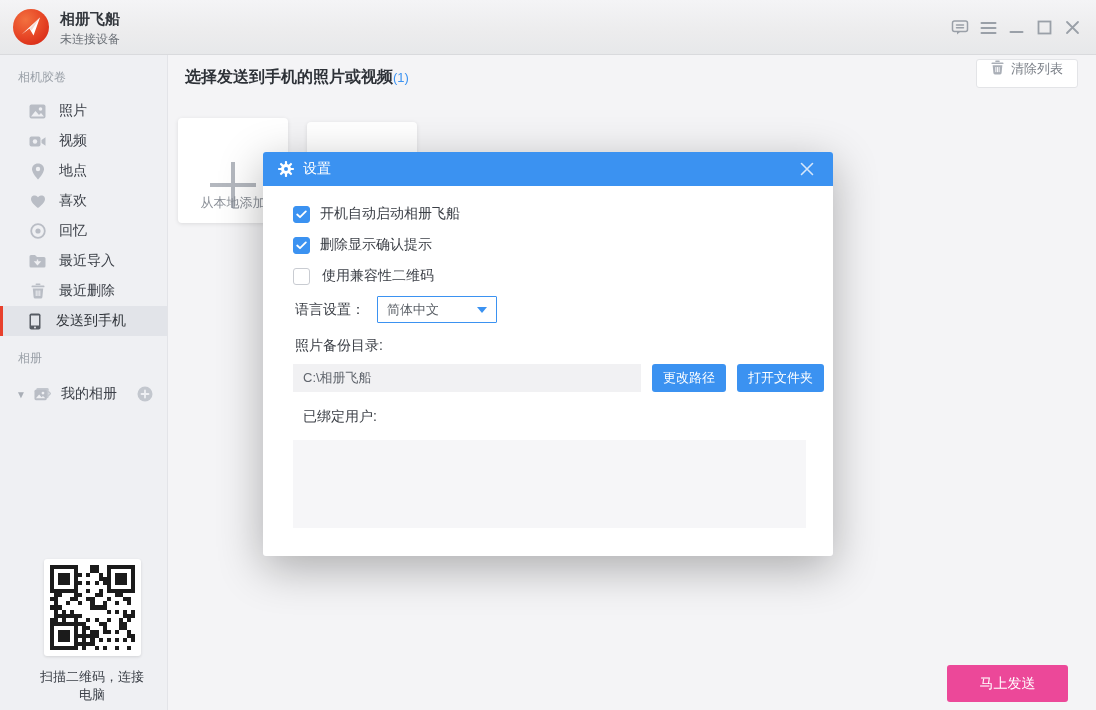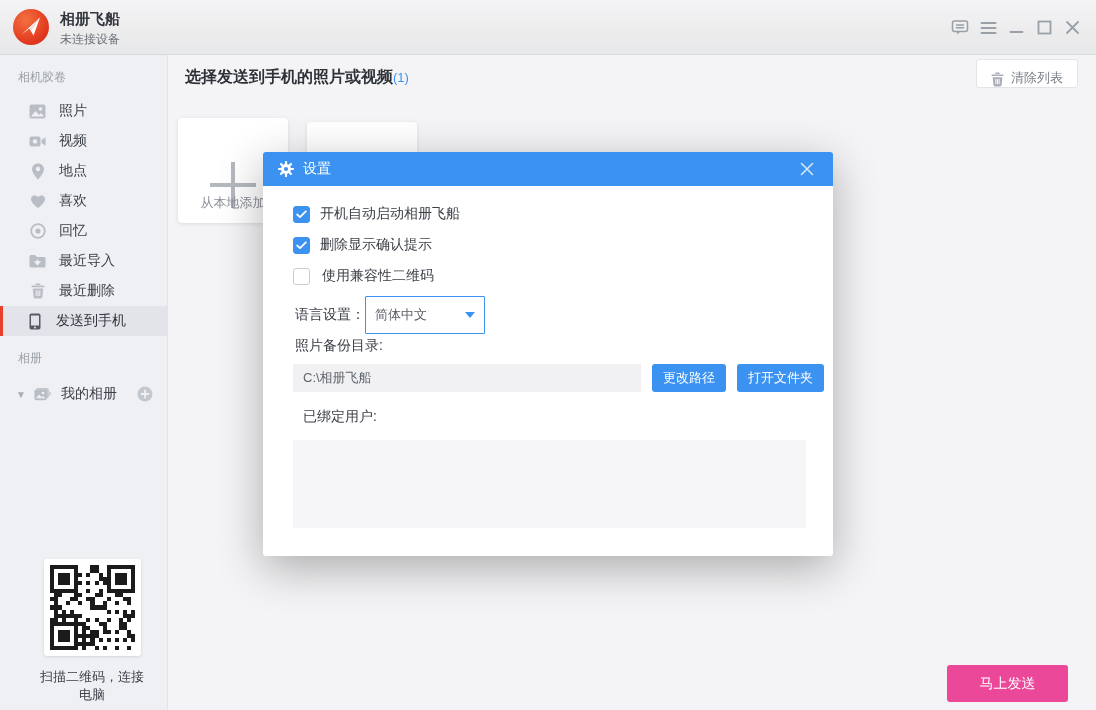--- a/index.html
+++ b/index.html
@@ -51,21 +51,21 @@
   }
   .qr-caption { margin-top:8px; font-size:13px; color:#3c4048; }
 
   
   .main { position:absolute; top:55px; left:168px; width:928px; height:655px; background:#f4f4f6; }
   .main-title { position:absolute; left:17px; top:12px; font-size:16px; font-weight:700; color:#2e3238; }
   .main-title .count { color:#3b92f1; font-weight:400; font-size:13px; }
   .clear-btn {
     position:absolute; right:18px; top:4px; height:29px; padding:0 14px;
     background:#ffffff; border:1px solid #e3e4e7; border-radius:3px;
-    display:flex; align-items:flex-end; gap:7px; font-size:13px; color:#7a7f87; cursor:pointer;
+    display:flex; align-items:flex-start; gap:7px; font-size:13px; color:#7a7f87; cursor:pointer;
   }
   .tile {
     position:absolute; width:110px; height:105px; background:#ffffff;
     border-radius:4px; box-shadow:0 1px 4px rgba(0,0,0,.10);
   }
   .tile-add { left:10px; top:63px; cursor:pointer; }
   .tile-photo { left:139px; top:67px; }
   .plus-glyph { position:absolute; left:50%; top:44px; transform:translateX(-50%); width:46px; height:46px; }
   .plus-glyph::before, .plus-glyph::after { content:""; position:absolute; background:#b4b8bf; }
   .plus-glyph::before { left:0; top:21px; width:46px; height:4px; }
@@ -100,21 +100,21 @@
   .chk-row:nth-of-type(1){ top:19px; } .chk-row:nth-of-type(2){ top:50px; } .chk-row:nth-of-type(3){ top:81px;gap:12px; }
   .chk { width:17px; height:17px; border-radius:3px; background:#ffffff; border:1px solid #c9ccd2;
     display:flex; align-items:center; justify-content:center; }
   .chk.checked { background:#3b92f1; border-color:#3b92f1; }
   .chk svg { display:none; }
   .chk.checked svg { display:block; }
   .chk-label { font-size:14px; color:#3a3e45; }
   .lang-row { position:absolute; left:32px; top:110px; display:flex; align-items:center; }
   .lang-label { font-size:14px; color:#3a3e45; }
   .lang-select {
-    width:120px; height:38px; border:1px solid #3b92f1; border-radius:1px;
+    margin-left:12px; width:120px; height:27px; border:1px solid #3b92f1; border-radius:1px;
     display:flex; align-items:center; padding:0 9px; font-size:13px; color:#5a5f66;
     cursor:pointer; background:#ffffff;
   }
   .lang-arrow { margin-left:auto; width:0; height:0; border-left:5px solid transparent;
     border-right:5px solid transparent; border-top:6px solid #3b92f1; }
   .backup-label { position:absolute; left:32px; top:151px; font-size:14px; color:#3a3e45; }
   .path-row { position:absolute; left:30px; top:178px; display:flex; align-items:center; }
   .path-input {
     width:348px; height:28px; background:#f1f1f3; border:none; font-size:13px; color:#60656d;
     line-height:28px; padding-left:10px; white-space:nowrap; overflow:hidden;

